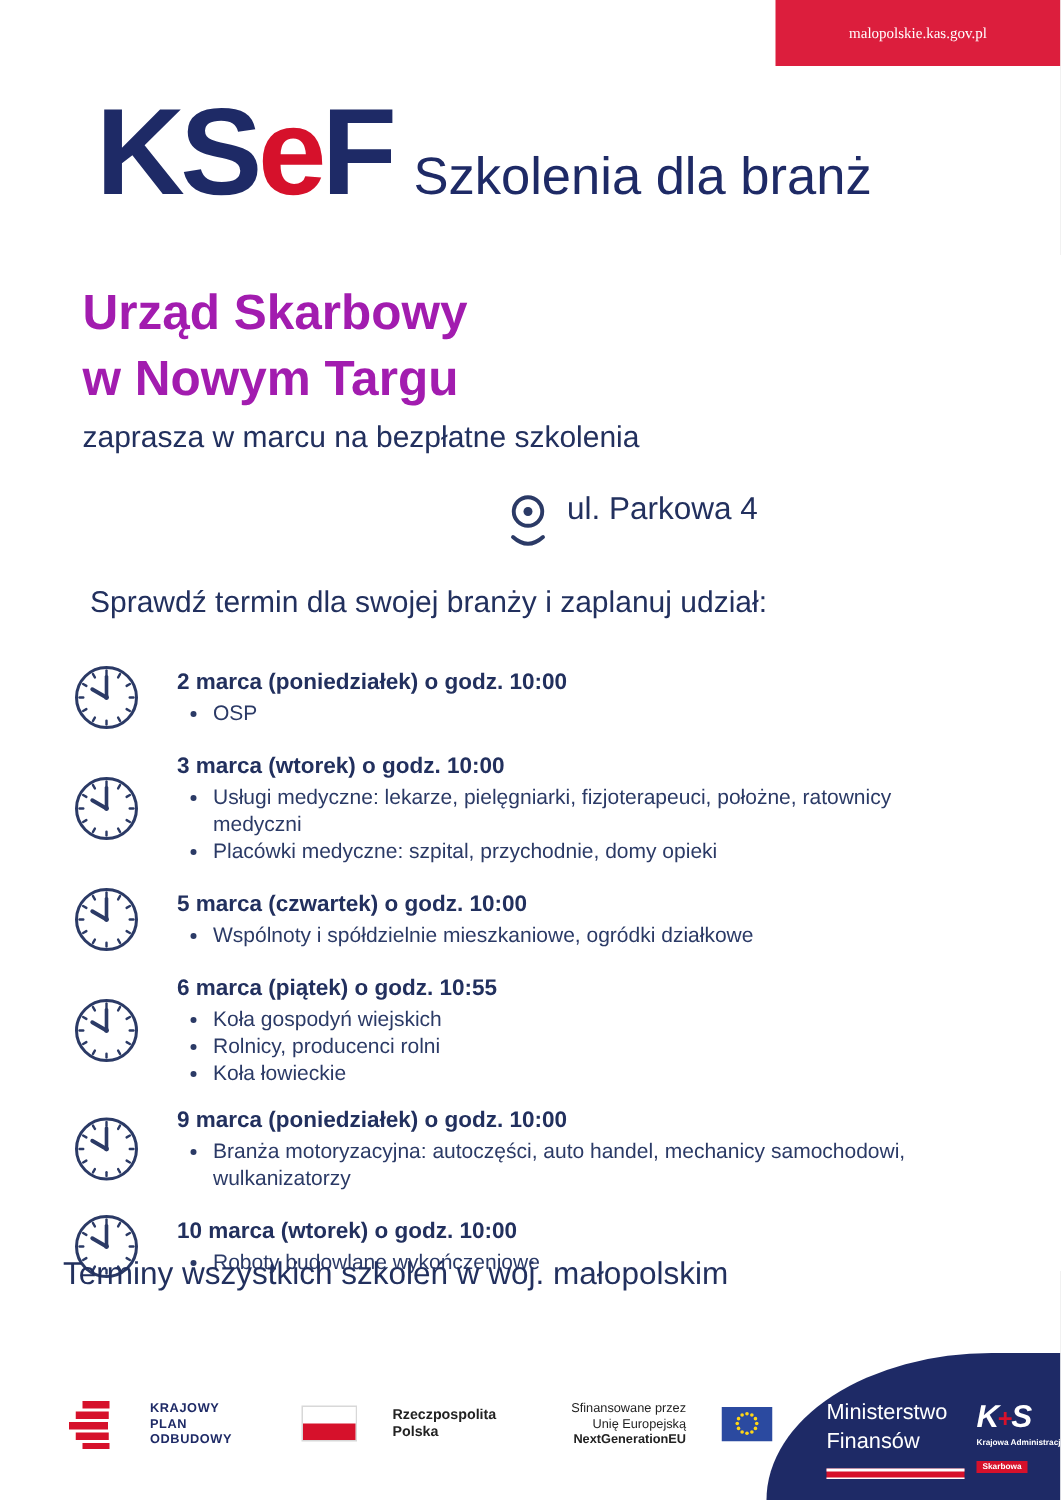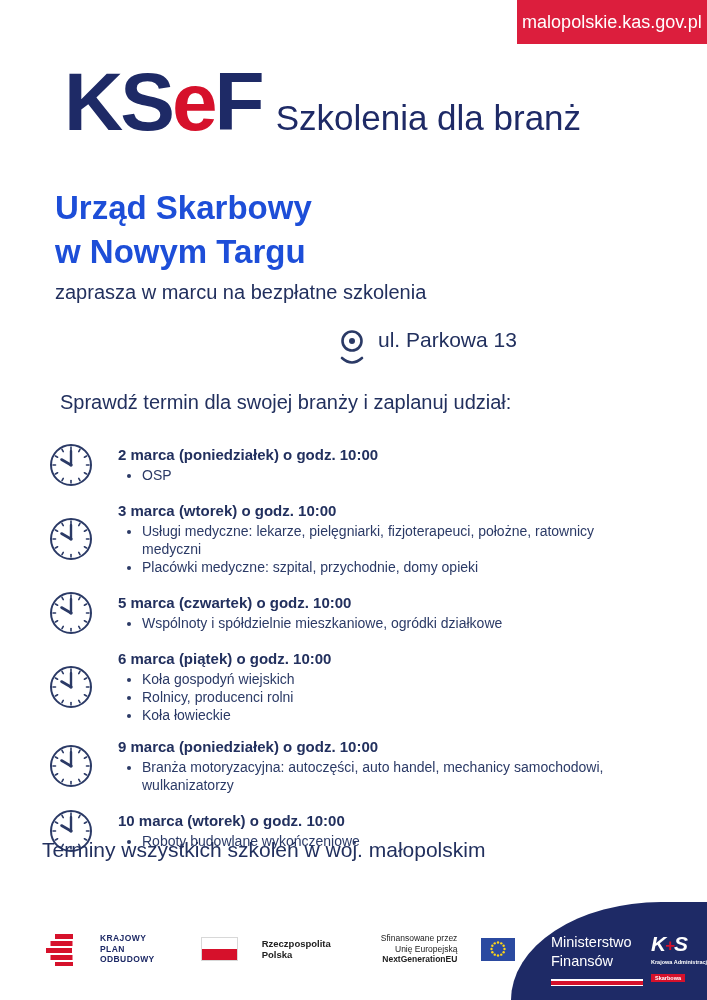--- a/index.html
+++ b/index.html
@@ -14,32 +14,33 @@
     color: #22305e;
   }
 
   
   .banner {
     position: absolute; top: 0; right: 0;
     width: 190px; height: 44px;
     background: #dc1e3d;
     color: #fff;
     display: flex; align-items: center; justify-content: center;
-    font-size: 18px;
+    font-size: 10px;
+    font-family: Liberation Serif, serif;
   }
 
   
   .brand { position: absolute; top: 58px; left: 64px; display: flex; align-items: baseline; }
   .brand-name { font-size: 82px; font-weight: bold; letter-spacing: -3px; color: #1e2a66; line-height: 1.08; }
   .brand-name .red { color: #d6112b; }
   .brand-sub { font-size: 35px; color: #1e2a66; margin-left: 14px; letter-spacing: 0; }
 
   
   .heading { position: absolute; top: 186px; left: 55px; }
-  .heading .line { font-size: 33px; font-weight: bold; color: #1d4ed8; line-height: 44px; }
+  .heading .line { font-size: 33px; font-weight: bold; color: #a21caf; line-height: 44px; }
   .heading .sub { font-size: 20px; color: #22305e; margin-top: 7px; text-align: right; }
 
   
   .location { position: absolute; top: 324px; left: 337px; display: flex; gap: 11px; }
   .location .texts { font-size: 21px; line-height: 31px; color: #22305e; }
   .pin-icon { margin-top: 4px; flex: none; }
 
   
   .intro { position: absolute; top: 391px; left: 60px; font-size: 20px; color: #22305e; }
 
@@ -104,21 +105,21 @@
     <div class="sub">zaprasza w marcu na bezpłatne szkolenia</div>
   </div>
 
   <div class="location">
     <svg class="pin-icon" width="30" height="42" viewBox="0 0 30 42">
       <circle cx="15" cy="13" r="9.5" fill="none" stroke="#2b3a66" stroke-width="2.6"></circle>
       <circle cx="15" cy="13" r="3" fill="#2b3a66"></circle>
       <path d="M5 30 Q15 39 25 30" fill="none" stroke="#2b3a66" stroke-width="2.6" stroke-linecap="round"></path>
     </svg>
     <div class="texts">
-      <div>ul. Parkowa 13</div>
+      <div>ul. Parkowa 4</div>
     </div>
   </div>
 
   <div class="intro">Sprawdź termin dla swojej branży i zaplanuj udział:</div>
 
   <div class="schedule">
   <div class="row">
     <svg class="clock-icon" width="46" height="46" viewBox="0 0 46 46">
       <circle cx="23" cy="23" r="20" fill="none" stroke="#2b3a66" stroke-width="2"></circle>
       <g stroke="#2b3a66" stroke-width="1.6" stroke-linecap="round">
@@ -221,21 +222,21 @@
         <line x1="9.58" y1="30.75" x2="7.41" y2="32"></line>
             <line x1="7.5" y1="23" x2="5" y2="23"></line>
         <line x1="9.58" y1="15.25" x2="7.41" y2="14"></line>
             <line x1="15.25" y1="9.58" x2="14" y2="7.41"></line>
       </g>
       <line x1="23" y1="23" x2="23" y2="9" stroke="#2b3a66" stroke-width="2.4" stroke-linecap="round"></line>
       <line x1="23" y1="23" x2="13.5" y2="17.5" stroke="#2b3a66" stroke-width="2.6" stroke-linecap="round"></line>
       <circle cx="23" cy="23" r="1.6" fill="#2b3a66"></circle>
     </svg>
     <div class="content">
-      <div class="session-title">6 marca (piątek) o godz. 10:00</div>
+      <div class="session-title">6 marca (piątek) o godz. 10:55</div>
       <ul>
             <li>Koła gospodyń wiejskich</li>
             <li>Rolnicy, producenci rolni</li>
             <li>Koła łowieckie</li>
           </ul>
     </div>
   </div>
 
   <div class="row">
     <svg class="clock-icon" width="46" height="46" viewBox="0 0 46 46">

